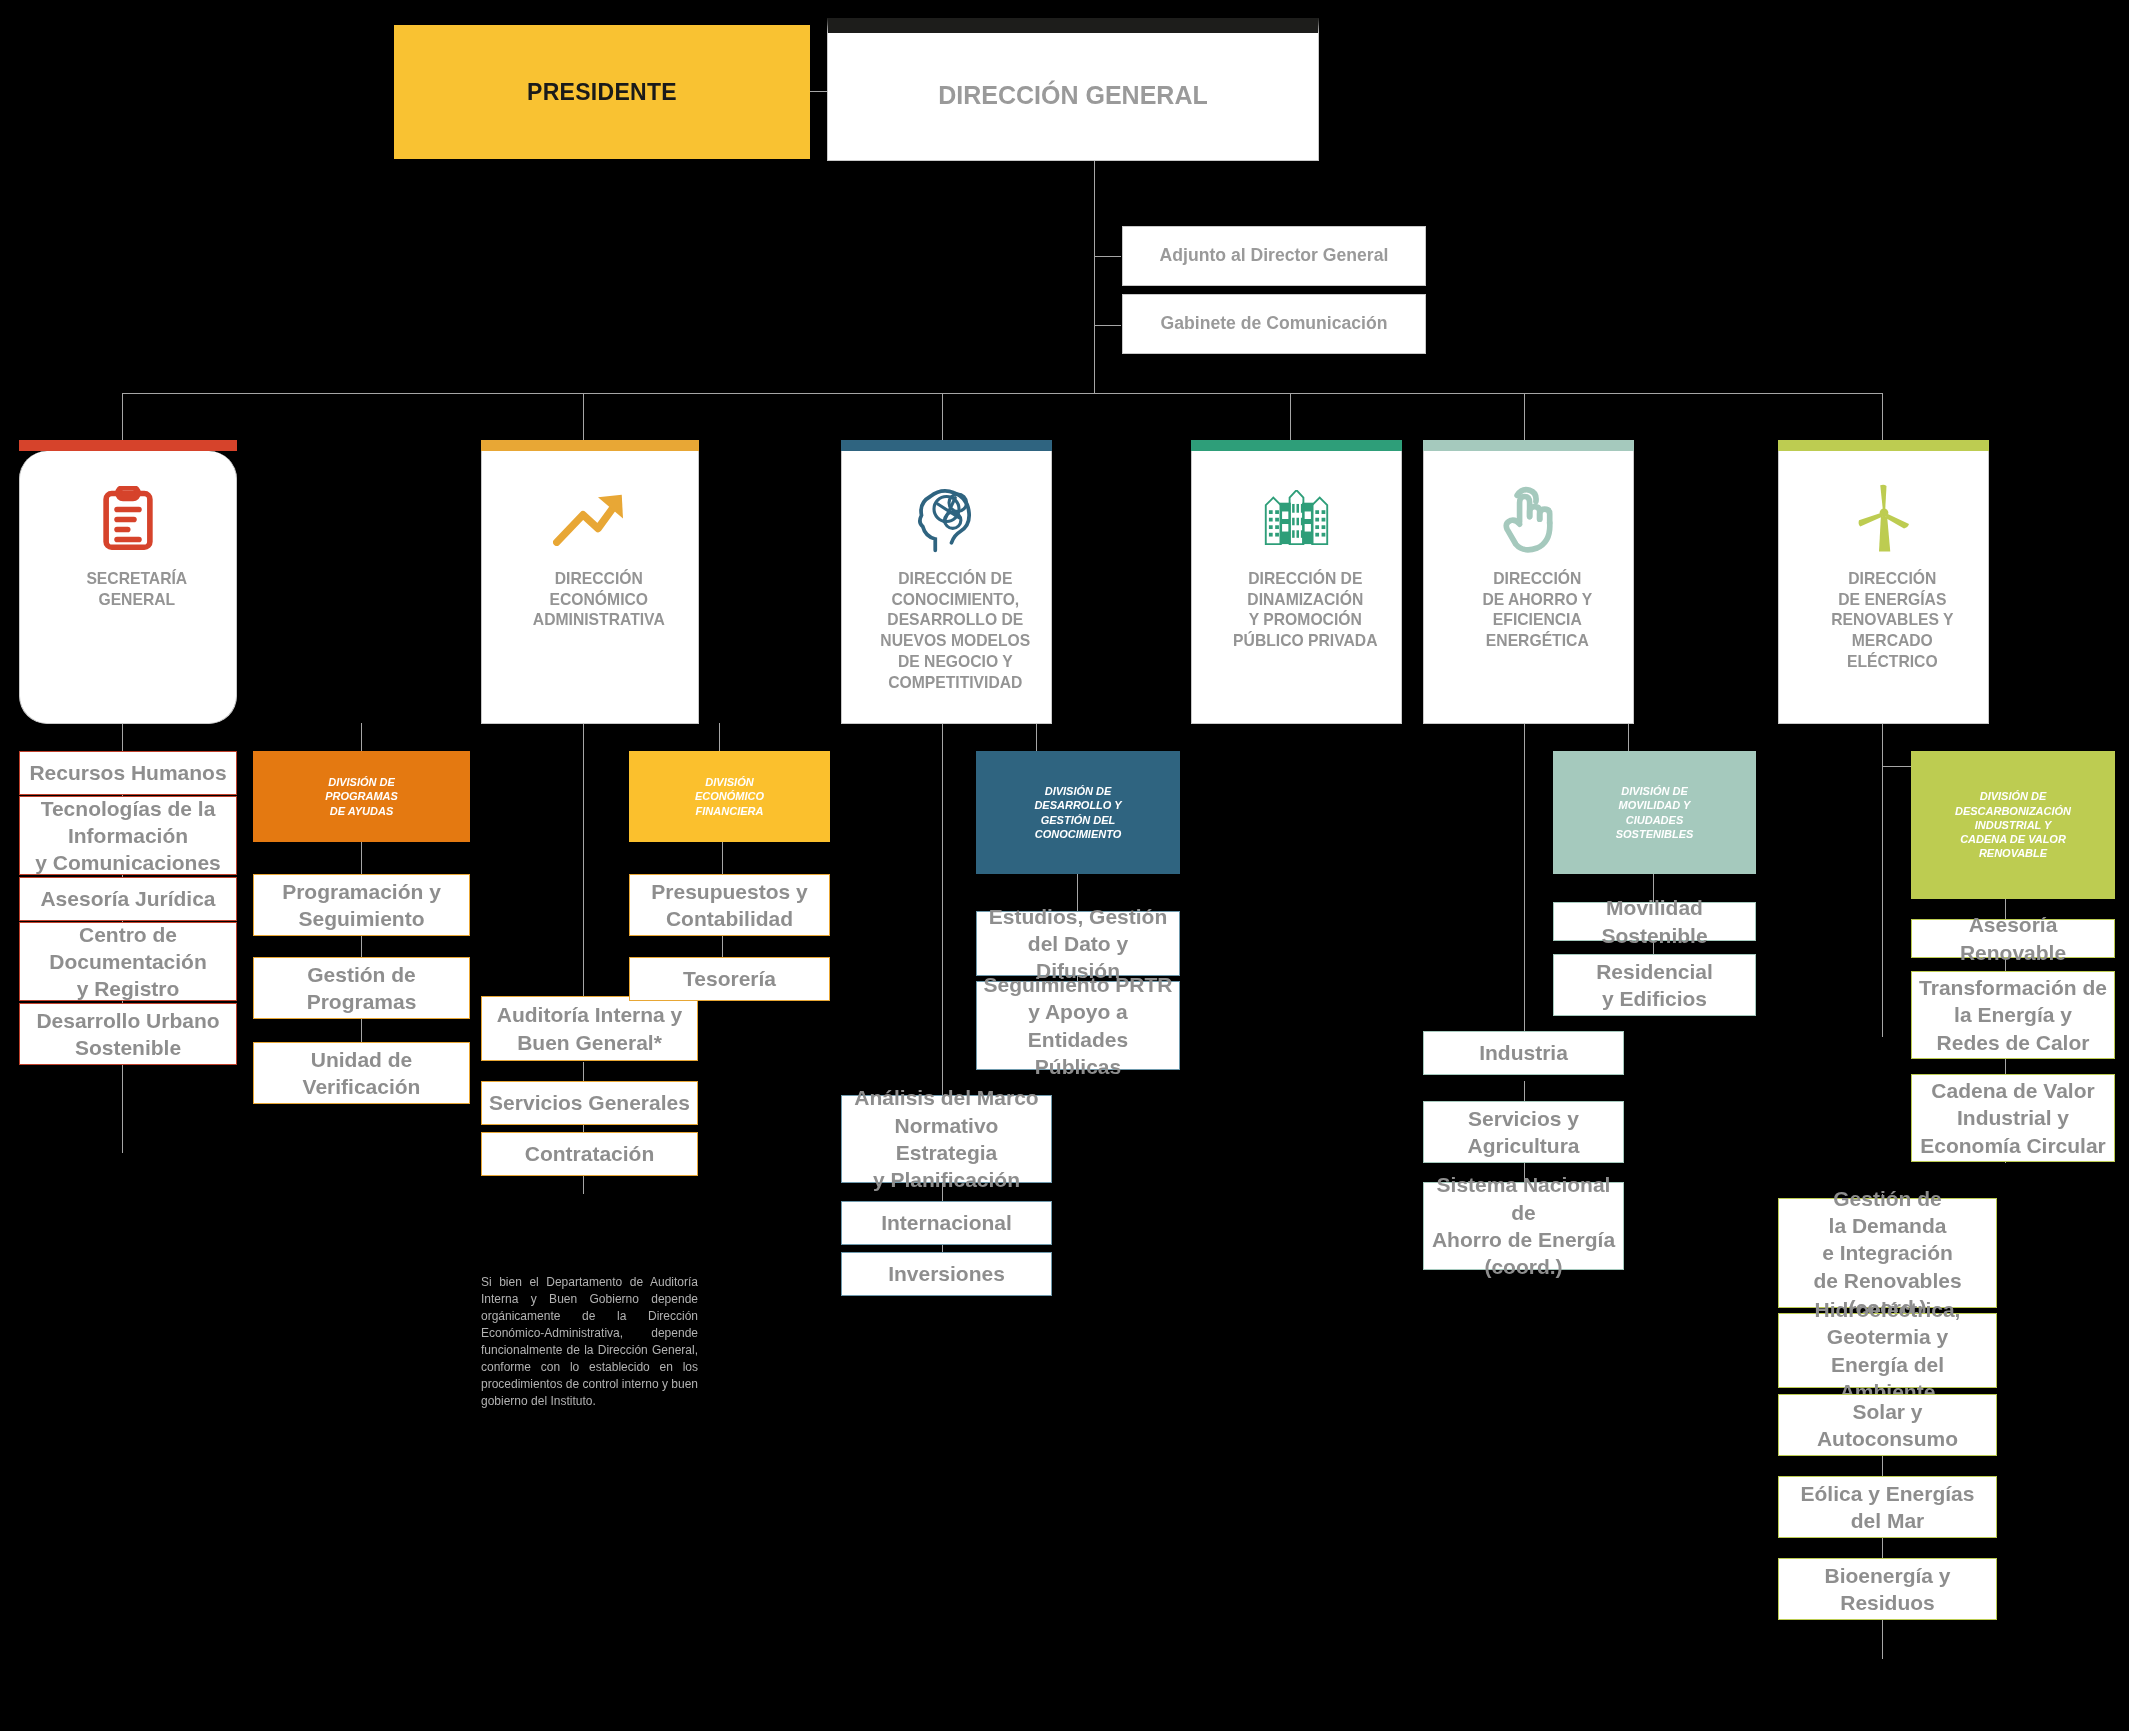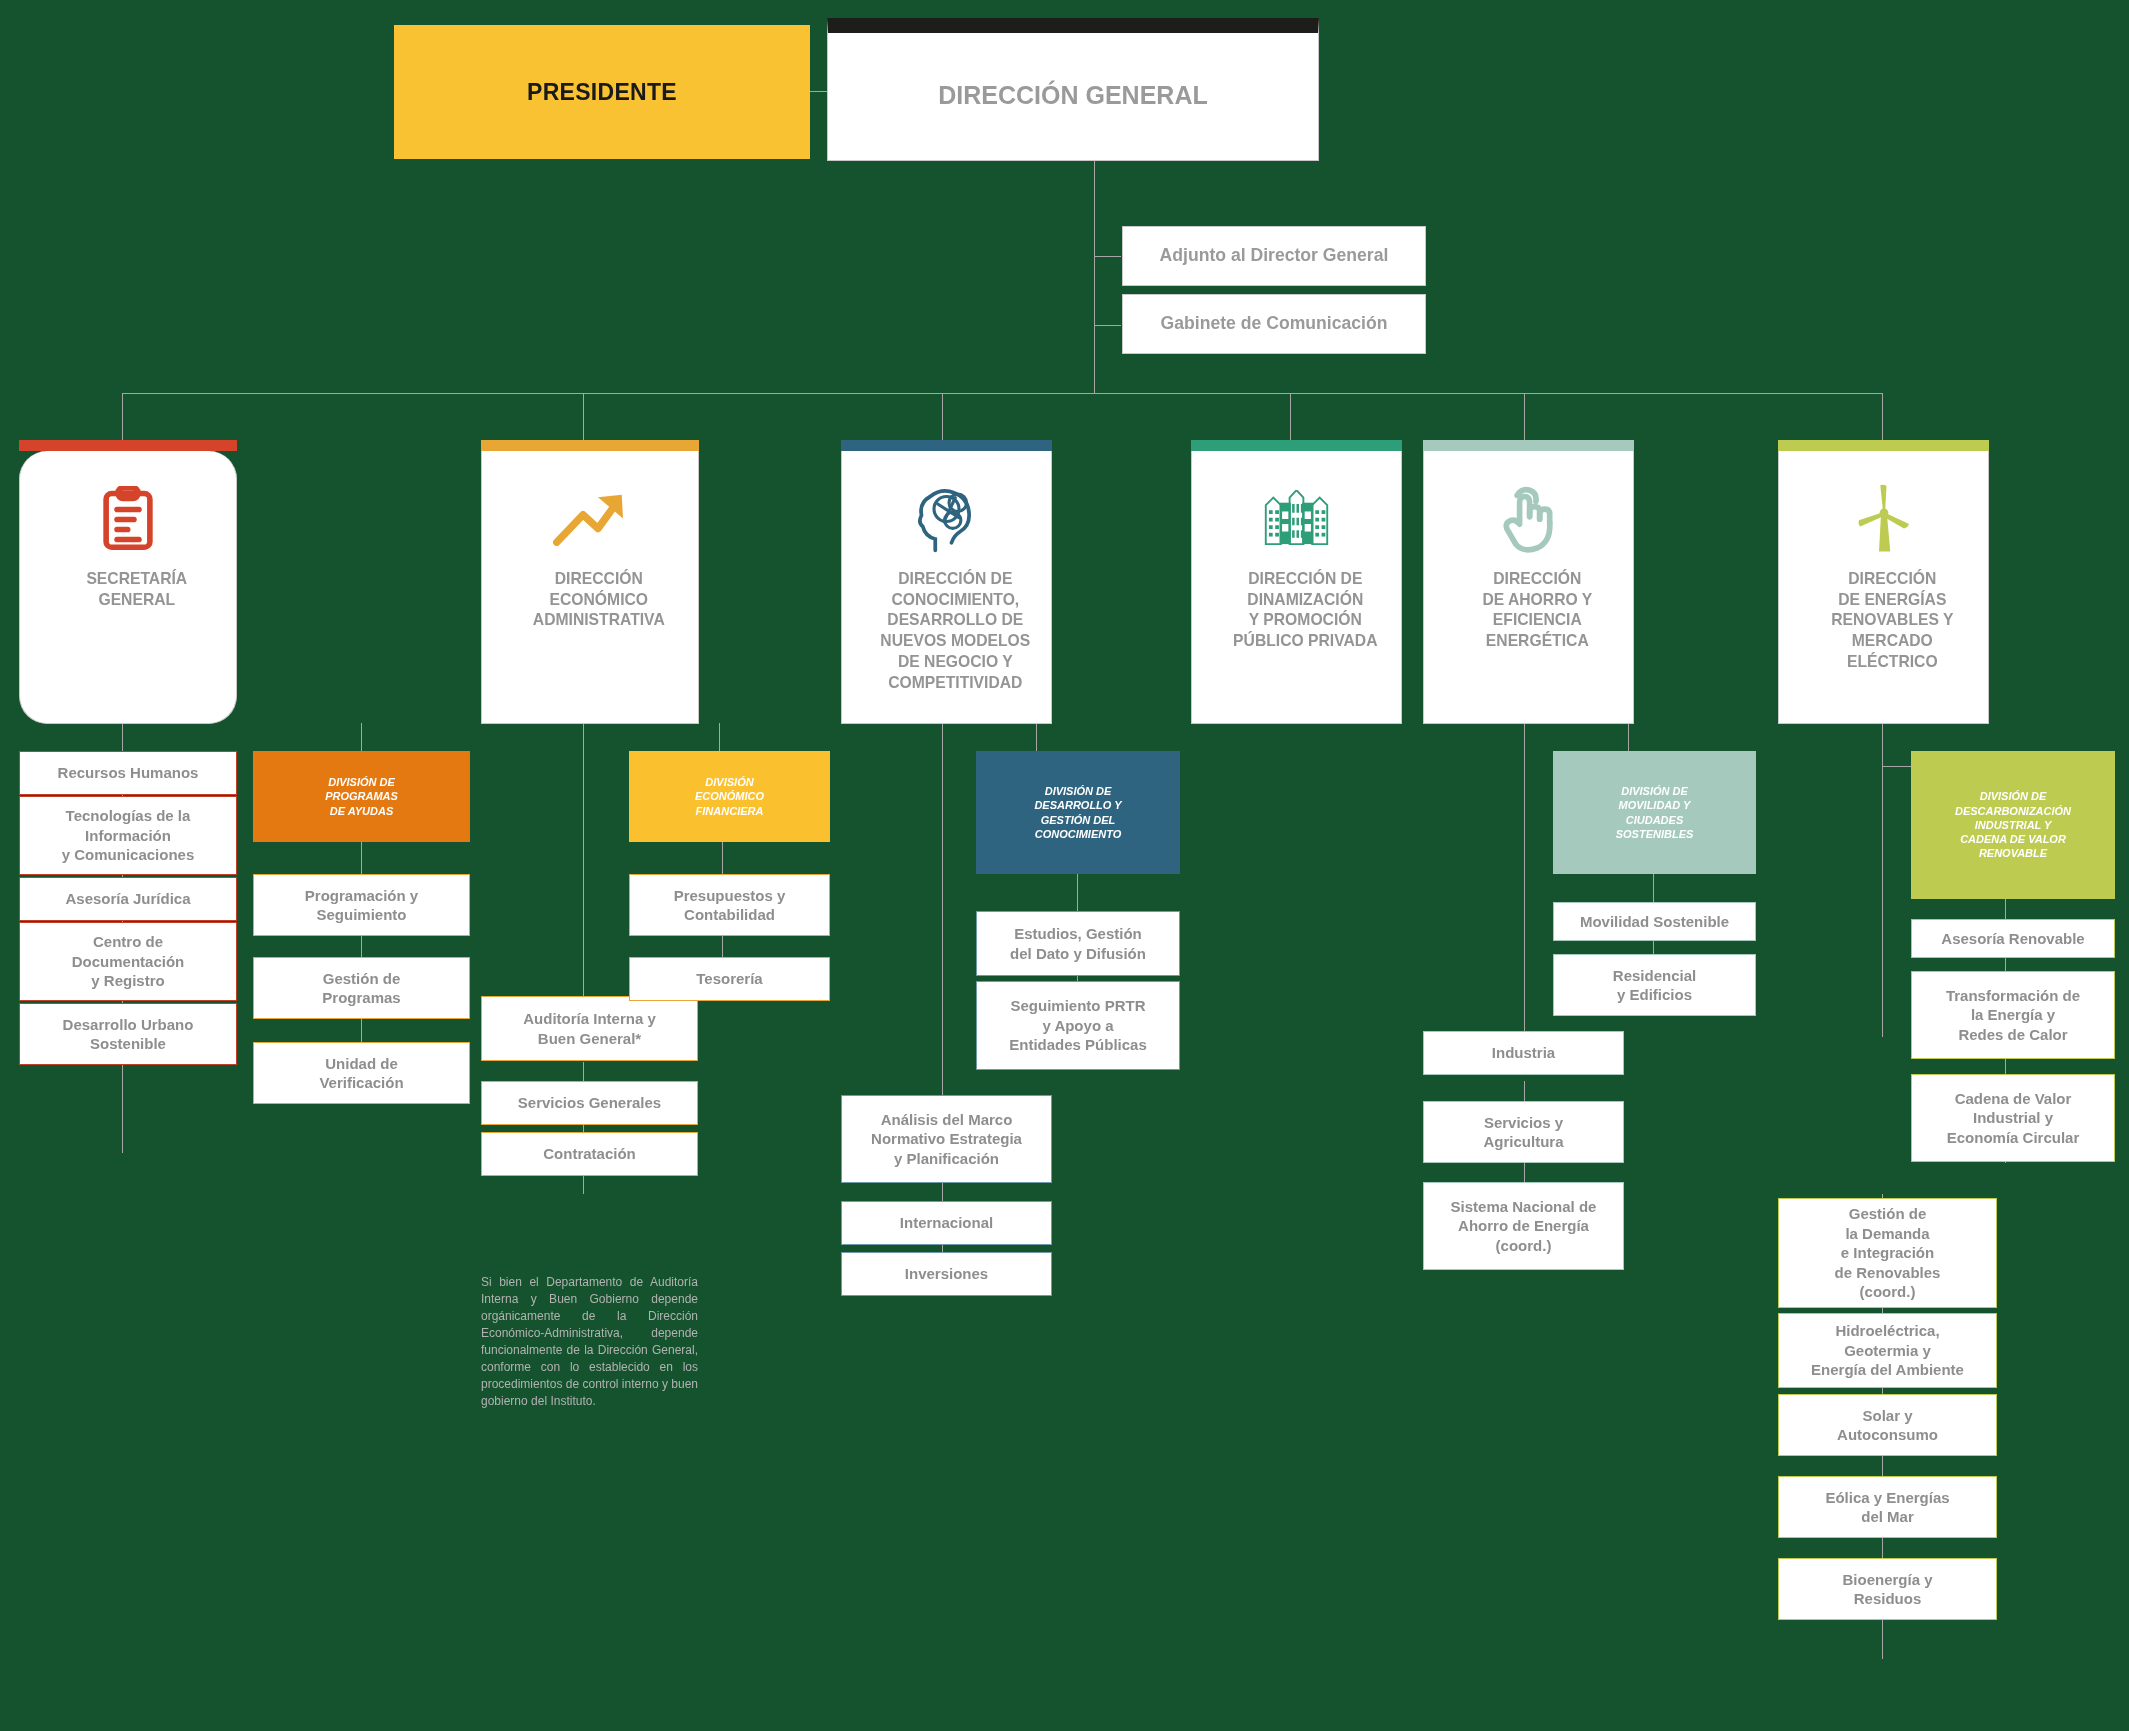--- a/index.html
+++ b/index.html
@@ -1,17 +1,17 @@
 <!DOCTYPE html>
 <html style="font-size:10px"><head>
 <meta charset="utf-8">
 <style>
   html,body{margin:0;padding:0;background:#ffffff;}
   body{font-family:"Liberation Sans", sans-serif;}
-  #canvas{position:relative;width:2129px;height:1732px;background:#14532d;overflow:hidden;}
+  #canvas{position:relative;width:2129px;height:1732px;background:#000000;overflow:hidden;}
 
   
   .node{position:absolute;box-sizing:border-box;display:flex;align-items:center;justify-content:center;text-align:center;}
   .node .txt{display:block;width:100%;padding:0 6.3px;line-height:1.25;white-space:pre-line;}
 
   
   .presidente{background:#F9C232;color:#1a1a1a;font-weight:bold;font-size:23px;letter-spacing:0.3px;}
   .dirgen{background:#ffffff;border:1.3px solid #c9c9c9;border-top:15px solid #1d1d1b;color:#9a9a9a;font-weight:bold;font-size:25px;}
 
   
@@ -22,21 +22,21 @@
            display:block;}
   .dircard .iconwrap{position:absolute;left:0;right:0;top:30px;height:75px;display:flex;align-items:center;justify-content:center;}
   .dircard .txt{position:absolute;left:0;right:0;top:118px;padding:0 8.8px;line-height:1.32;}
   .cap{position:absolute;height:10.7px;}
 
   
   .division{color:#ffffff;font-weight:bold;font-size:11px;border:0;font-style:italic;}
   .division .txt{line-height:1.3;}
 
   
-  .leaf{background:#ffffff;color:#8e8e8e;font-weight:bold;font-size:15px;border:1.3px solid #cccccc;}
+  .leaf{background:#ffffff;color:#8e8e8e;font-weight:bold;font-size:21px;border:1.3px solid #cccccc;}
   .leaf .txt{line-height:1.3;}
 
   
   .ln{position:absolute;background:#a6a6a6;}
   .lnv{width:1.3px;}
   .lnh{height:1.3px;}
 
   
   .footnote{position:absolute;color:#b2b2b2;font-size:12px;line-height:1.42;text-align:justify;font-weight:normal;}
 

